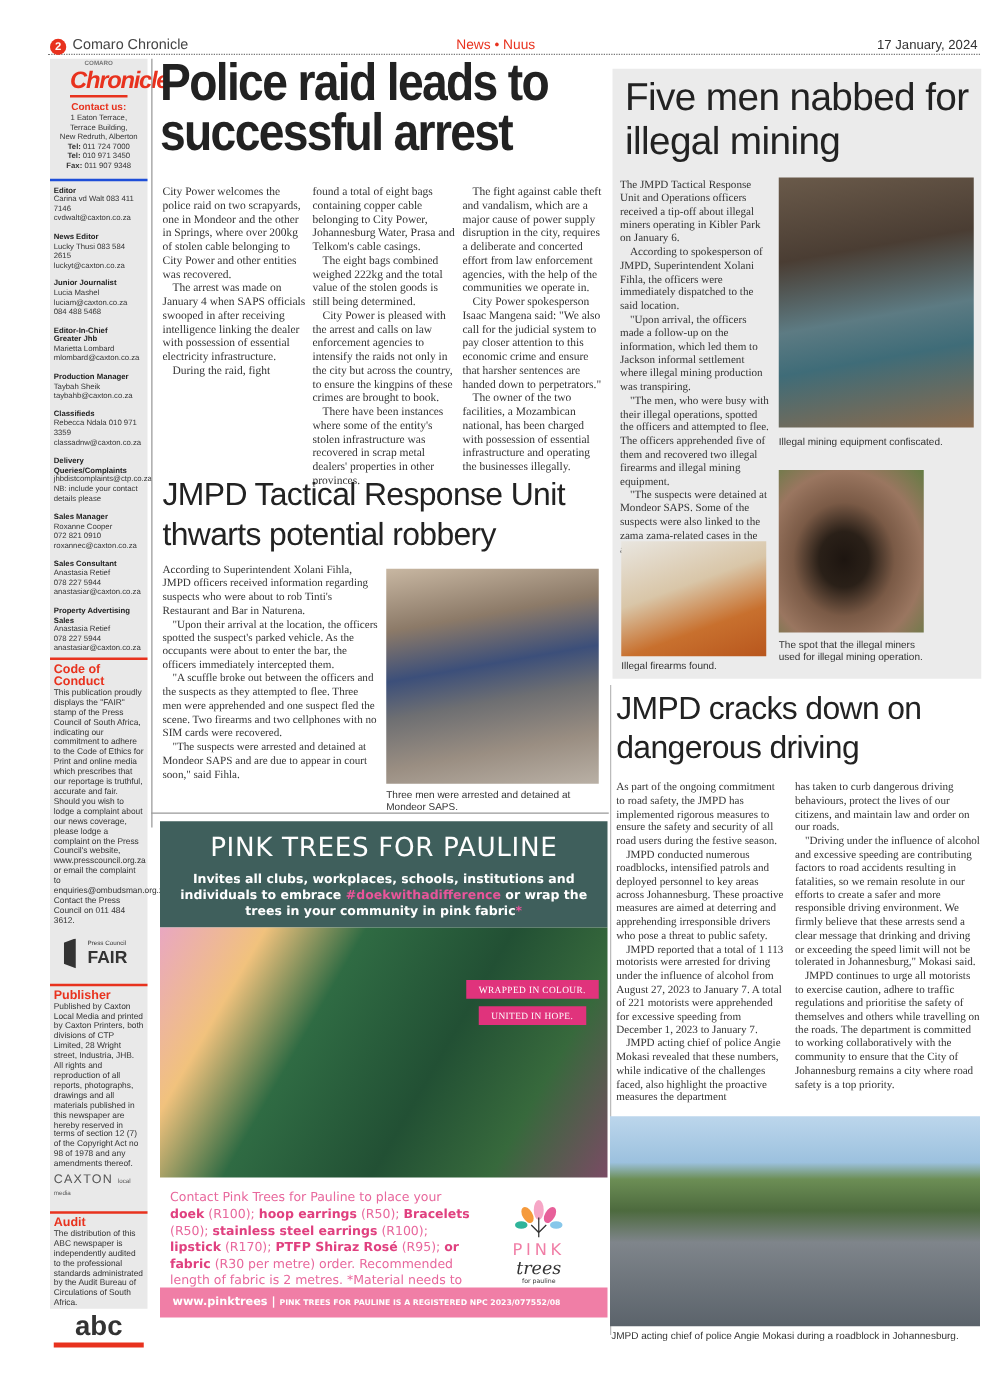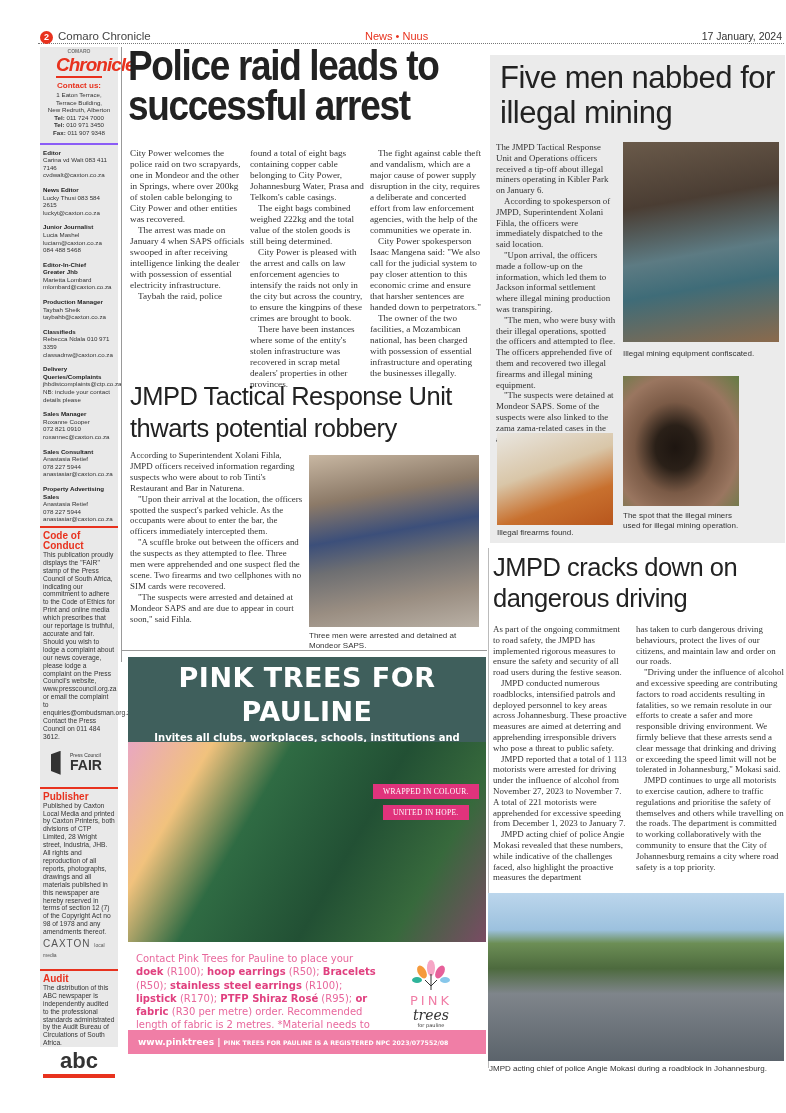--- a/index.html
+++ b/index.html
@@ -7,21 +7,21 @@
 .abs{position:absolute}
 .sans{font-family:"Liberation Sans",sans-serif}
 .topbar{left:38px;top:30px;width:746px;height:14px;border-bottom:1px dotted #777;font-size:11px;color:#444}
 .pgnum{left:40px;top:31px;width:13px;height:13px;border-radius:50%;background:#e8321e;color:#fff;font-size:9px;font-weight:bold;text-align:center;line-height:13px}
 .pub{left:58px;top:30px;font-size:11.5px;color:#444}
 .sect{left:365px;top:30px;font-size:11px;color:#e8321e}
 .date{right:4px;top:30px;font-size:10.5px;color:#333}
 .sidebar{left:40px;top:47px;width:78px;height:1000px;background:#e9e9e9;font-size:6.2px;line-height:7.6px;color:#333}
 .logo{margin:2px 16px 0;text-align:center;color:#e8321e;font-family:"Liberation Sans",sans-serif;font-weight:bold;font-size:19px;font-style:italic;letter-spacing:-1px;line-height:22px;border-bottom:2px solid #e8321e}
 .logo small{display:block;font-size:5px;line-height:5px;color:#777;letter-spacing:0;font-style:normal}
-.contact{text-align:center;padding:3px 2px 6px;border-bottom:2px solid #8b5cf6}
+.contact{text-align:center;padding:3px 2px 6px;border-bottom:2px solid #1d4ed8}
 .contact h4{color:#e8321e;font-size:8px;line-height:10px}
 .staff{padding:4px 3px 3px}
 .staff .grp{margin-bottom:7px}
 .staff b{display:block;color:#222}
 .conduct{border-top:2px solid #e8321e;padding:3px 3px 4px;font-size:6.7px;line-height:7.9px}
 .conduct h4,.publisher h4,.audit h4{color:#e8321e;font-size:10px;line-height:10px}
 .fair{display:flex;align-items:center;gap:3px;margin:10px 0 8px 8px}
 .fair .mark{width:16px;height:24px;background:#333;clip-path:polygon(0 15%,60% 0,60% 100%,0 85%)}
 .fair .ftxt{font-size:14px;font-weight:bold;color:#333;line-height:14px}
 .fair .ftxt small{display:block;font-size:5px;line-height:5px;font-weight:normal}
@@ -34,21 +34,21 @@
 .col{font-size:9.2px;line-height:11px;text-align:left;color:#333}
 .col p{text-indent:8px}
 .col p:first-child{text-indent:0}
 .col p.cont{text-indent:0}
 .h2{font-family:"Liberation Sans",sans-serif;font-weight:normal;color:#222;letter-spacing:-.5px}
 .minebox{left:490px;top:55px;width:295px;height:488px;background:#ebebeb}
 .cap{font-family:"Liberation Sans",sans-serif;font-size:8px;line-height:10px;color:#333}
 .photo{background:#888}
 .adbox{left:128px;top:657px;width:358px;height:440px;background:#fff}
 .adhead{left:0;top:0;width:358px;height:85px;background:#3f5f5c;color:#fff;text-align:center;font-family:"DejaVu Sans",sans-serif}
-.adtitle{font-size:27px;font-weight:bold;line-height:34px;padding-top:4px;letter-spacing:.5px}
+.adtitle{font-size:21px;font-weight:normal;line-height:34px;padding-top:4px;letter-spacing:.5px}
 .adsub{font-size:10px;font-weight:bold;line-height:13px;padding:2px 6px 0}
 .adsub .hash{color:#e8559a}
 .adphoto{left:0;top:85px;width:358px;height:200px;background:linear-gradient(120deg,#e9a7c1 0%,#f1c27d 18%,#2f6b43 35%,#225034 60%,#37693c 80%,#7a4b64 100%)}
 .ribbon{background:#e0337c;color:#fff;font-family:"Liberation Serif",serif;font-size:7.5px;padding:3px 10px;letter-spacing:.3px}
 .adtext{left:8px;top:295px;width:240px;font-family:"DejaVu Sans",sans-serif;font-size:10px;line-height:13.3px;color:#e8679c}
 .adtext b{color:#e0407f}
 .adlogo{left:262px;top:303px;width:82px;height:82px;text-align:center;font-family:"DejaVu Sans",sans-serif}
 .adfoot{left:0;top:373px;width:358px;height:24px;background:#f07ea6;color:#fff;font-family:"DejaVu Sans",sans-serif;font-size:9px;font-weight:bold;line-height:24px;padding-left:10px;white-space:nowrap;overflow:hidden}
 .adfoot small{font-size:6.2px}
 .drv-photo{left:488px;top:893px;width:296px;height:168px;background:linear-gradient(180deg,#bcd6ec 0%,#9cc1de 22%,#6c8e55 30%,#4d6a3e 45%,#7f858b 60%,#5b636b 100%)}
@@ -153,21 +153,21 @@
     <div class="abc">abc</div>
   </div>
 </div>
 
 <div class="abs vline"></div>
 
 <div class="abs h1">Police raid leads to successful arrest</div>
 <div class="abs col" style="left:130px;top:148px;width:115px">
   <p>City Power welcomes the police raid on two scrapyards, one in Mondeor and the other in Springs, where over 200kg of stolen cable belonging to City Power and other entities was recovered.</p>
     <p>The arrest was made on January 4 when SAPS officials swooped in after receiving intelligence linking the dealer with possession of essential electricity infrastructure.</p>
-    <p>Taybah the raid, police</p>
+    <p>During the raid, fight</p>
 </div>
 <div class="abs col" style="left:250px;top:148px;width:115px">
   <p class="cont">found a total of eight bags containing copper cable belonging to City Power, Johannesburg Water, Prasa and Telkom's cable casings.</p>
     <p>The eight bags combined weighed 222kg and the total value of the stolen goods is still being determined.</p>
     <p>City Power is pleased with the arrest and calls on law enforcement agencies to intensify the raids not only in the city but across the country, to ensure the kingpins of these crimes are brought to book.</p>
     <p>There have been instances where some of the entity's stolen infrastructure was recovered in scrap metal dealers' properties in other provinces.</p>
 </div>
 <div class="abs col" style="left:370px;top:148px;width:115px">
   <p style="text-indent:8px">The fight against cable theft and vandalism, which are a major cause of power supply disruption in the city, requires a deliberate and concerted effort from law enforcement agencies, with the help of the communities we operate in.</p>
     <p>City Power spokesperson Isaac Mangena said: "We also call for the judicial system to pay closer attention to this economic crime and ensure that harsher sentences are handed down to perpetrators."</p>
@@ -229,21 +229,21 @@
   <div class="abs adfoot">
     <span>www.pinktrees</span><span> | </span><small>PINK TREES FOR PAULINE IS A REGISTERED NPC 2023/077552/08</small>
   </div>
 </div>
 <div class="abs" style="left:488px;top:548px;width:1px;height:520px;background:#bbb"></div>
 
 <div class="abs h2" style="left:493px;top:552px;width:290px;font-size:25.5px;line-height:31px">JMPD cracks down on dangerous driving</div>
 <div class="abs col" style="left:493px;top:624px;width:134px;font-size:8.9px;line-height:10.8px">
   <p>As part of the ongoing commitment to road safety, the JMPD has implemented rigorous measures to ensure the safety and security of all road users during the festive season.</p>
     <p>JMPD conducted numerous roadblocks, intensified patrols and deployed personnel to key areas across Johannesburg. These proactive measures are aimed at deterring and apprehending irresponsible drivers who pose a threat to public safety.</p>
-    <p>JMPD reported that a total of 1 113 motorists were arrested for driving under the influence of alcohol from November 27, 2023 to November 7. A total of 221 motorists were apprehended for excessive speeding from December 1, 2023 to January 7.</p>
+    <p>JMPD reported that a total of 1 113 motorists were arrested for driving under the influence of alcohol from August 27, 2023 to January 7. A total of 221 motorists were apprehended for excessive speeding from December 1, 2023 to January 7.</p>
     <p>JMPD acting chief of police Angie Mokasi revealed that these numbers, while indicative of the challenges faced, also highlight the proactive measures the department</p>
 </div>
 <div class="abs col" style="left:636px;top:624px;width:148px;font-size:8.9px;line-height:10.8px">
   <p class="cont">has taken to curb dangerous driving behaviours, protect the lives of our citizens, and maintain law and order on our roads.</p>
     <p>"Driving under the influence of alcohol and excessive speeding are contributing factors to road accidents resulting in fatalities, so we remain resolute in our efforts to create a safer and more responsible driving environment. We firmly believe that these arrests send a clear message that drinking and driving or exceeding the speed limit will not be tolerated in Johannesburg," Mokasi said.</p>
     <p>JMPD continues to urge all motorists to exercise caution, adhere to traffic regulations and prioritise the safety of themselves and others while travelling on the roads. The department is committed to working collaboratively with the community to ensure that the City of Johannesburg remains a city where road safety is a top priority.</p>
 </div>
 <div class="abs drv-photo"></div>
 <div class="abs cap" style="left:489px;top:1064px;width:290px">JMPD acting chief of police Angie Mokasi during a roadblock in Johannesburg.</div>
 

